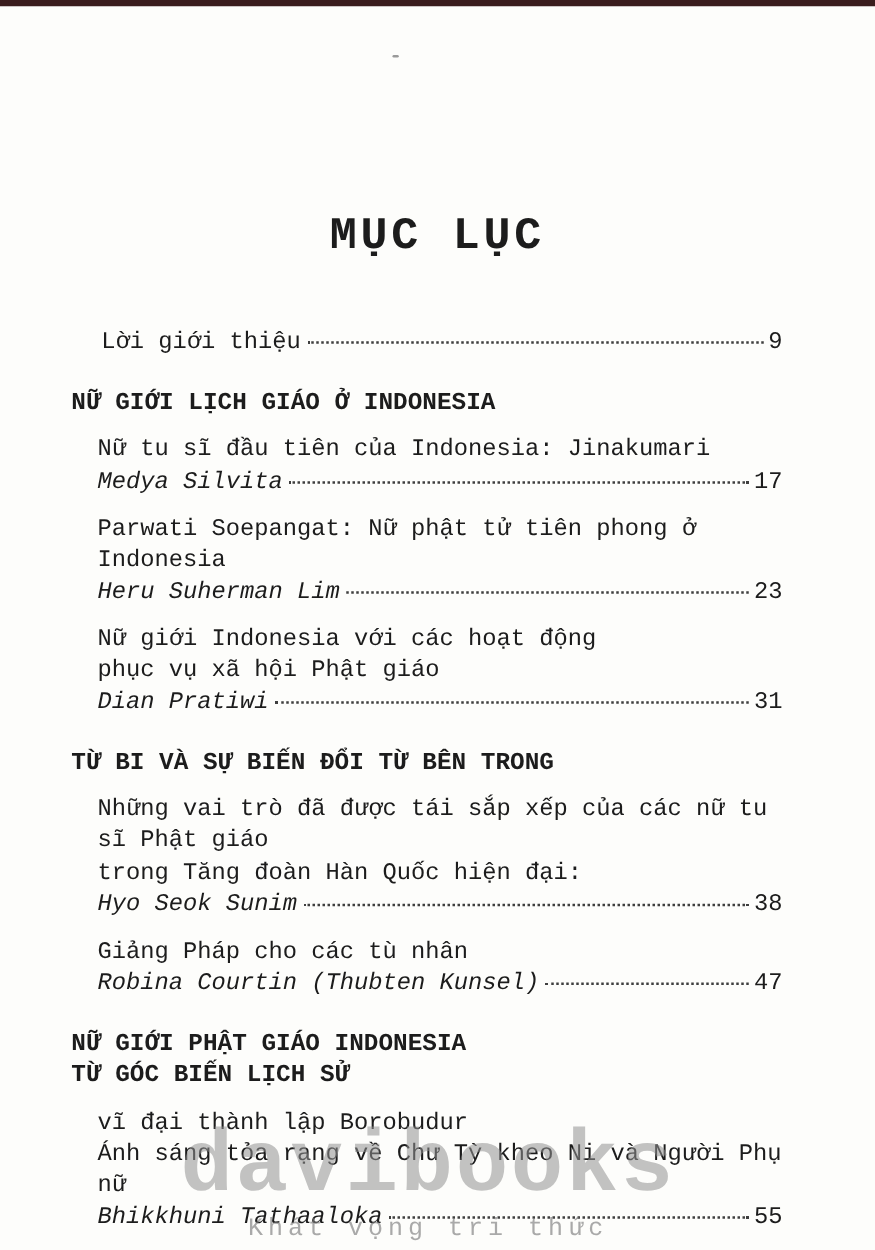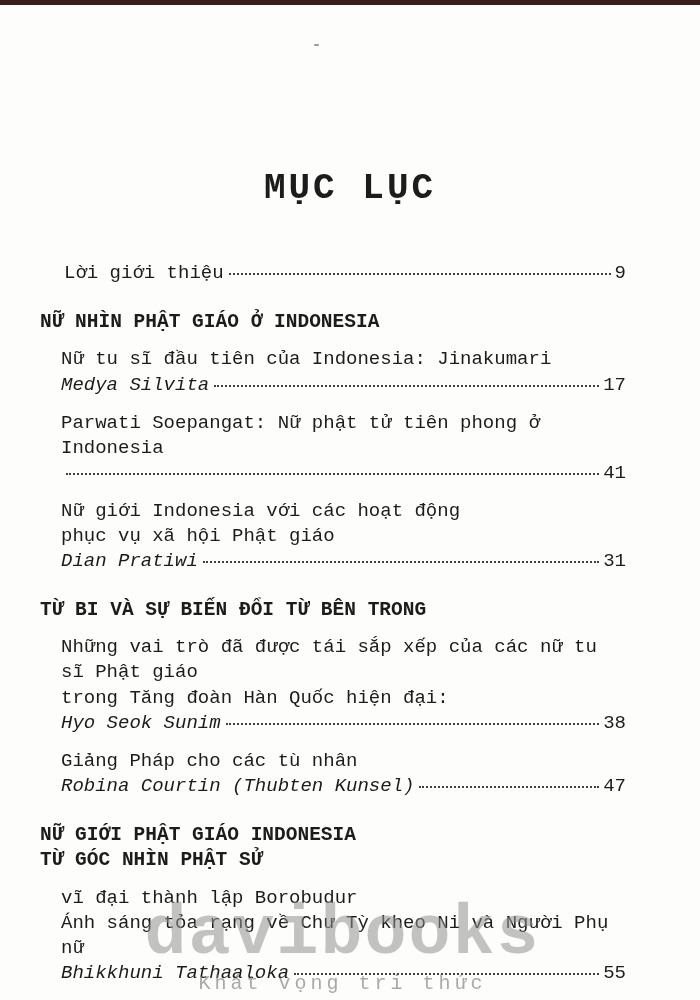--- a/index.html
+++ b/index.html
@@ -32,21 +32,21 @@
   }
   .toc-title {
     text-align: center;
     font-size: 36px;
     font-weight: bold;
     letter-spacing: 3px;
     margin: 0;
     padding-top: 168px;
   }
   .content {
-    padding: 52px 74px 0 40px;
+    padding: 52px 74px 0 57px;
     font-size: 19px;
     line-height: 1.32;
   }
   .dotrow {
     display: flex;
     align-items: baseline;
   }
   .dots {
     flex: 1 1 auto;
     min-width: 18px;
@@ -111,37 +111,38 @@
   <div class="content">
 
     <div class="front-item dotrow">
       <span>Lời giới thiệu</span>
       <span class="dots"></span>
       <span class="pagenum">9</span>
     </div>
 
     <div class="section">
       <div class="section-heading">
-        <div>NỮ NHÌN PHẬT GIÁO Ở INDONESIA</div>
+        <div>NỮ GIỚI LỊCH GIÁO Ở INDONESIA</div>
       </div>
 
       <div class="toc-item">
         <div class="item-line">Nữ tu sĩ đầu tiên của Indonesia: Jinakumari</div>
         <div class="dotrow">
           <span class="author">Medya Silvita</span>
           <span class="dots"></span>
           <span class="pagenum">17</span>
         </div>
       </div>
 
       <div class="toc-item">
         <div class="item-line">Parwati Soepangat: Nữ phật tử tiên phong ở Indonesia</div>
         <div class="dotrow">
-          <span class="dots"></span>
-          <span class="pagenum">41</span>
+          <span class="author">Heru Suherman Lim</span>
+          <span class="dots"></span>
+          <span class="pagenum">23</span>
         </div>
       </div>
 
       <div class="toc-item">
         <div class="item-line">Nữ giới Indonesia với các hoạt động</div>
         <div class="item-line">phục vụ xã hội Phật giáo</div>
         <div class="dotrow">
           <span class="author">Dian Pratiwi</span>
           <span class="dots"></span>
           <span class="pagenum">31</span>
@@ -170,21 +171,21 @@
           <span class="author">Robina Courtin (Thubten Kunsel)</span>
           <span class="dots"></span>
           <span class="pagenum">47</span>
         </div>
       </div>
     </div>
 
     <div class="section">
       <div class="section-heading">
         <div>NỮ GIỚI PHẬT GIÁO INDONESIA</div>
-        <div>TỪ GÓC NHÌN PHẬT SỬ</div>
+        <div>TỪ GÓC BIẾN LỊCH SỬ</div>
       </div>
 
       <div class="toc-item">
         <div class="item-line">vĩ đại thành lập Borobudur</div>
         <div class="item-line">Ánh sáng tỏa rạng về Chư Tỳ kheo Ni và Người Phụ nữ</div>
         <div class="dotrow">
           <span class="author">Bhikkhuni Tathaaloka</span>
           <span class="dots"></span>
           <span class="pagenum">55</span>
         </div>

